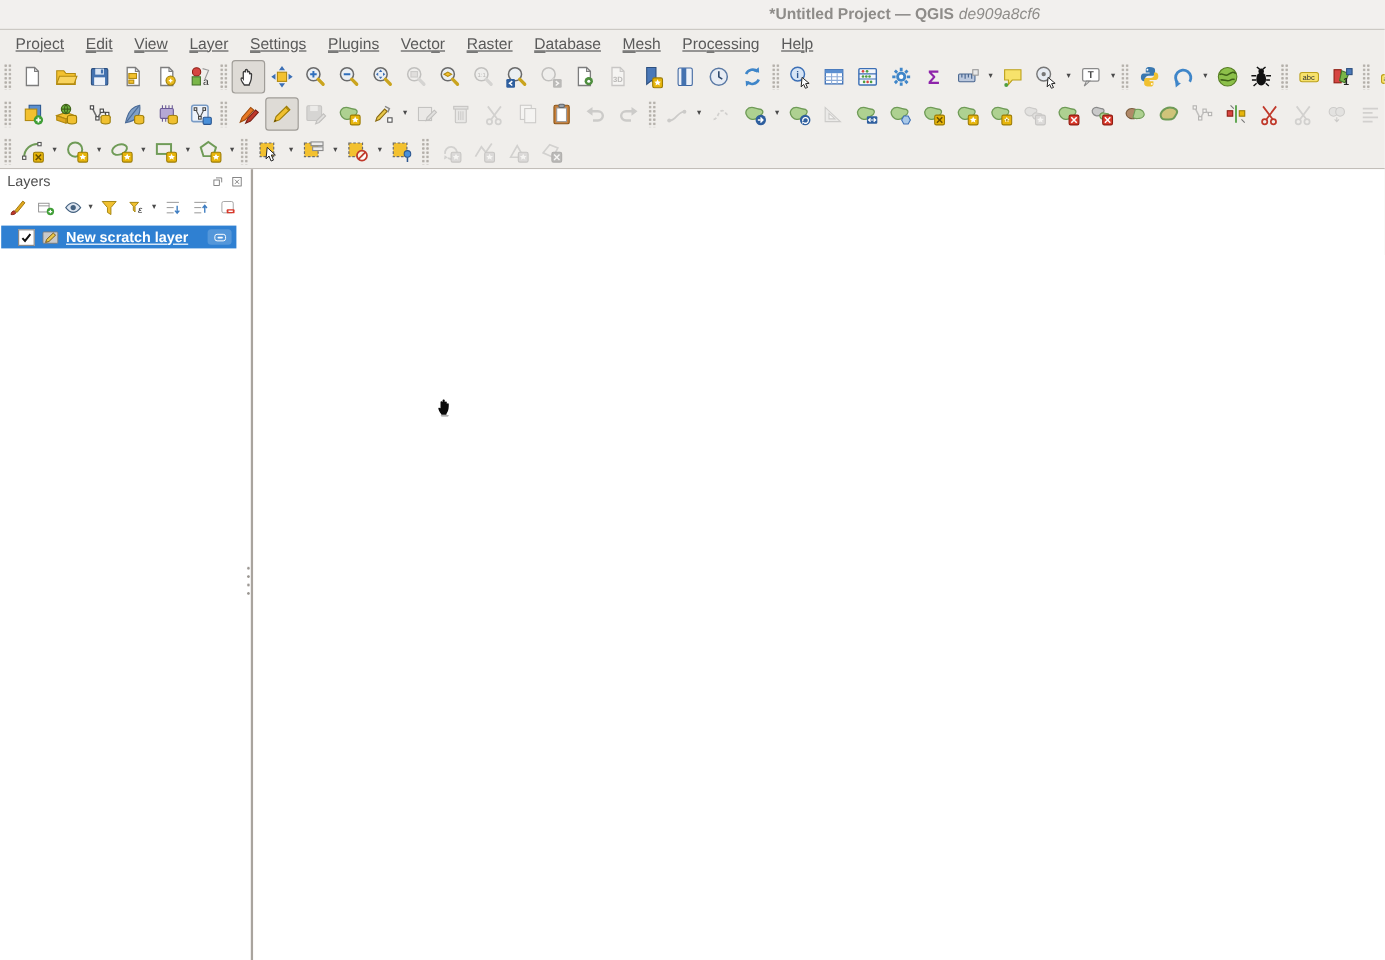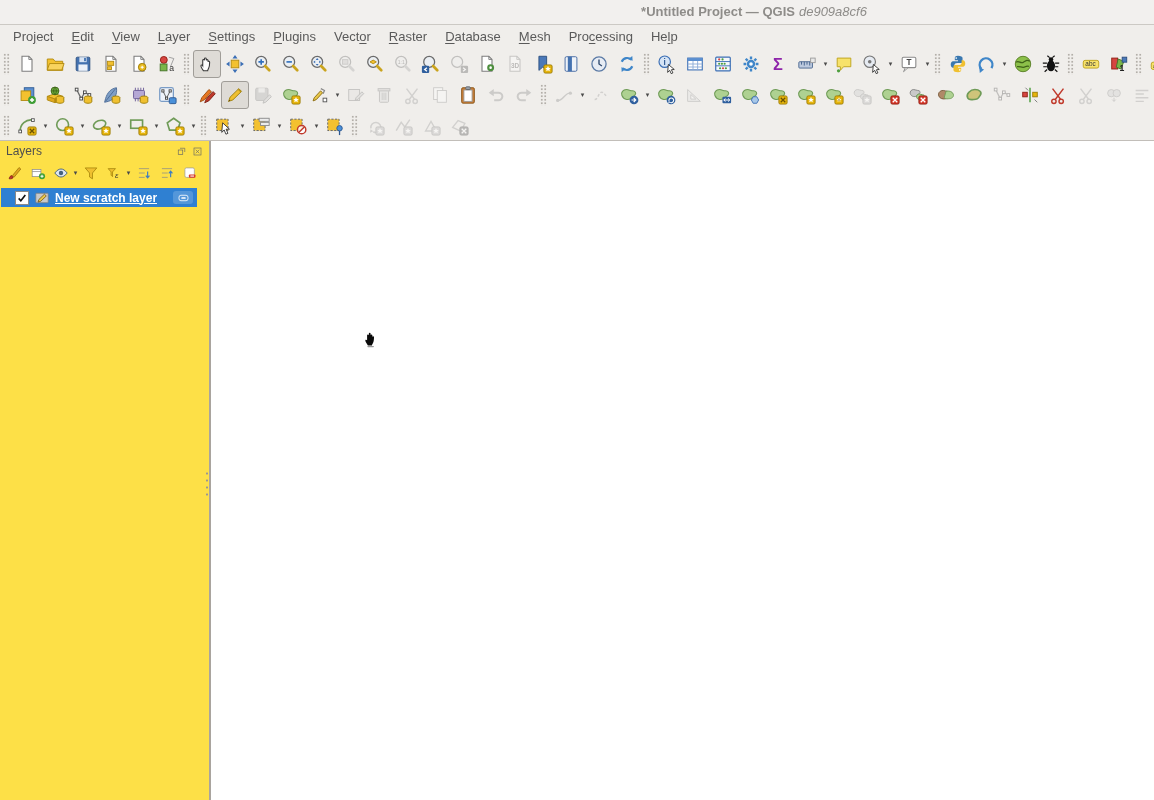--- a/index.html
+++ b/index.html
@@ -11,37 +11,37 @@
     position:relative;
   }
   
   .titlebar{height:24px;background:#f2f0ee;border-bottom:1px solid #ccc9c4;position:relative;}
   .title{position:absolute;left:754px;top:4px;transform:translateX(-50%);
     font-size:13px;color:#8e8c89;white-space:nowrap;}
   .title .tb{font-weight:bold;}
   .title .tid{font-weight:normal;margin-left:4px;font-style:italic;}
   
   .menubar{display:flex;align-items:center;height:22px;padding:0 4px;font-size:13px;color:#5a5a5a;}
-  .menu-item{padding:2px 9px;border-radius:2px;}
+  .menu-item{padding:2px 9px;border-radius:2px;text-decoration:underline;}
   .menu-item u{text-underline-offset:2px;}
   
   .toolbars{padding-top:1px;}
   .trow{display:flex;align-items:center;height:31px;flex-wrap:nowrap;overflow:hidden;padding-left:1px;}
   .thandle{width:7px;height:22px;margin:0 3px 0 2px;flex:0 0 auto;
     background-image:radial-gradient(circle,#b3afa9 0.9px,transparent 1.2px);
     background-size:3.5px 3.5px;}
   .tbtn{width:26px;height:26px;flex:0 0 auto;display:flex;align-items:center;justify-content:center;
     border:1px solid transparent;border-radius:3px;position:relative;}
   .tbtn.pressed{background:#dedbd6;border-color:#a09d98;}
   .tbtn.disabled{filter:grayscale(100%) opacity(0.35);}
   .ic{width:20px;height:20px;display:block;}
   .caret{flex:0 0 auto;font-size:7px;color:#4a4a4a;width:9px;text-align:center;line-height:26px;}
   
   .content{position:absolute;top:140px;left:0;right:0;bottom:0;border-top:1px solid #c2beb9;display:flex;}
-  .panel{width:209px;flex:0 0 auto;background:#fde047;border-right:2px solid #a9a49e;position:relative;}
+  .panel{width:209px;flex:0 0 auto;background:#ffffff;border-right:2px solid #a9a49e;position:relative;}
   .panel-header{display:flex;align-items:center;justify-content:space-between;padding:3px 5px 1px 6px;
     font-size:12px;color:#4f4f4f;}
   .panel-hbtns{display:flex;gap:3px;}
   .phb .ic{width:11px;height:11px;}
   .phb{width:13px;height:13px;display:flex;align-items:center;justify-content:center;}
   .panel-tools{display:flex;align-items:center;padding:2px 2px 3px 3px;}
   .panel-tools .tbtn{width:21px;height:21px;}
   .panel-tools .ic{width:16px;height:16px;}
   .panel-tools .caret{line-height:21px;width:7px;}
   .layer-row{display:flex;align-items:center;height:19px;margin:1px 12px 0 1px;padding:0 4px 0 14px;gap:5px;}

